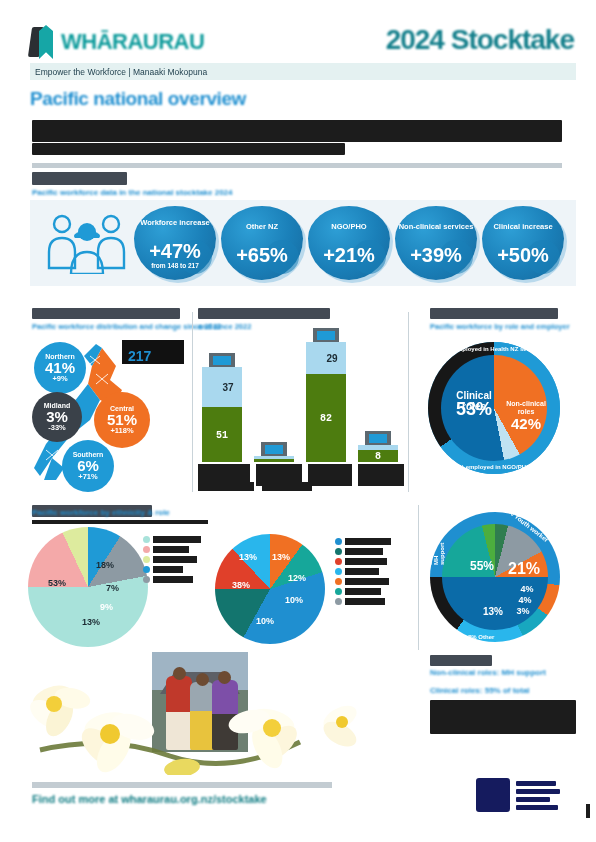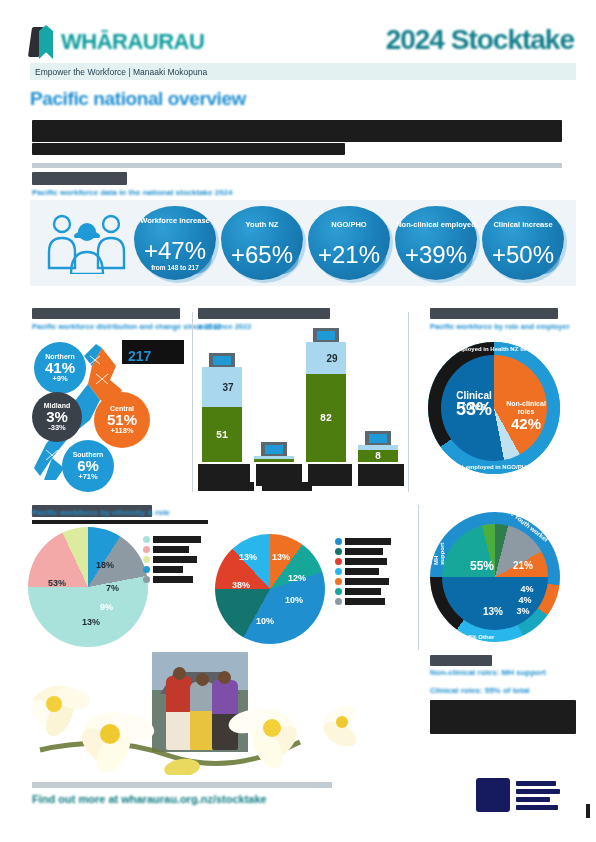--- a/index.html
+++ b/index.html
@@ -57,21 +57,21 @@
     box-shadow: 3px 3px 0 0 #b9d9ec;
     color:#fff; text-align:center;
     display:flex; flex-direction:column; align-items:center; justify-content:center;
     padding-top:2px;
   }
   .badge::after{
     content:""; position:absolute; right:4px; bottom:6px; width:34px; height:34px;
     background:#1a7fb8; border-radius:50%; opacity:.55;
   }
   .badge .b-lab { font-size:7.5px; font-weight:bold; line-height:1.05; position:relative; z-index:2;}
-  .badge .b-val { font-size:24px; font-weight:normal; line-height:1; margin-top:15px; position:relative; z-index:2;}
+  .badge .b-val { font-size:20px; font-weight:bold; line-height:1; margin-top:15px; position:relative; z-index:2;}
   .badge .b-sub { font-size:6.5px; font-weight:bold; margin-top:1px; position:relative; z-index:2;}
   .panel-sub { font-size:7.5px; font-weight:bold; color:#1f8fd0; filter:blur(1.1px); margin-top:2px;}
   .vdiv { position:absolute; width:1px; background:#c9d3d9; }
   .nz-map { position:absolute; left:30px; top:340px; width:120px; height:150px; }
   .bubble { position:absolute; border-radius:50%; color:#fff; text-align:center;
             display:flex; flex-direction:column; align-items:center; justify-content:center; }
   .bubble .r-name { font-size:7px; font-weight:bold; line-height:1;}
   .bubble .r-pct  { font-size:15px; font-weight:bold; line-height:1;}
   .bubble .r-chg  { font-size:7.5px; font-weight:bold; line-height:1;}
   .b-north { left:34px; top:342px; width:52px; height:52px; background:#1f9ad6; }
@@ -217,29 +217,29 @@
       </g>
     </svg>
 
     <div class="badges">
       <div class="badge">
         <span class="b-lab">Workforce increase</span>
         <span class="b-val">+47%</span>
         <span class="b-sub">from 148 to 217</span>
       </div>
       <div class="badge">
-        <span class="b-lab">Youth NZ</span>
+        <span class="b-lab">Other NZ</span>
         <span class="b-val">+65%</span>
       </div>
       <div class="badge">
         <span class="b-lab">NGO/PHO</span>
         <span class="b-val">+21%</span>
       </div>
       <div class="badge">
-        <span class="b-lab">Non-clinical employed</span>
+        <span class="b-lab">Non-clinical services</span>
         <span class="b-val">+39%</span>
       </div>
       <div class="badge">
         <span class="b-lab">Clinical increase</span>
         <span class="b-val">+50%</span>
       </div>
     </div>
   </div>
 
   <div class="redact-grey" style="position:absolute;left:32px;top:308px;width:148px;height:11px;"></div>
@@ -423,21 +423,21 @@
         <span class="leg-bar" style="width:40px"></span>
       </div>
   </div>
 
   <div class="vdiv" style="left:418px; top:505px; height:145px;"></div>
 
   <div class="donut2">
     <div class="inner2"></div>
   </div>
   <div class="lab-abs" style="left:462px; top:560px; width:40px; font-size:12px;">55%</div>
-  <div class="lab-abs" style="left:508px; top:560px; width:30px; font-size:10px;">21%</div>
+  <div class="lab-abs" style="left:508px; top:560px; width:30px; font-size:16px;">21%</div>
   <div class="lab-abs" style="left:514px; top:585px; width:26px; font-size:9px; color:#fff;">4%</div>
   <div class="lab-abs" style="left:512px; top:596px; width:26px; font-size:9px;">4%</div>
   <div class="lab-abs" style="left:510px; top:607px; width:26px; font-size:9px;">3%</div>
   <div class="lab-abs" style="left:478px; top:606px; width:30px; font-size:10px;">13%</div>
   <div style="position:absolute;left:428px;top:548px;width:16px;font-size:6px;font-weight:bold;color:#fff;transform:rotate(-90deg);transform-origin:center;">52% MH support</div>
   <div style="position:absolute;left:498px;top:520px;font-size:6.5px;font-weight:bold;color:#fff;transform:rotate(38deg);">21% Youth worker</div>
   <div style="position:absolute;left:548px;top:578px;font-size:5.5px;font-weight:bold;color:#fff;transform:rotate(75deg);">17% Cultural advisor</div>
   <div style="position:absolute;left:524px;top:620px;font-size:5.5px;font-weight:bold;color:#fff;transform:rotate(-55deg);">8% Peer support</div>
   <div style="position:absolute;left:468px;top:634px;font-size:6px;font-weight:bold;color:#fff;">8% Other</div>
 

